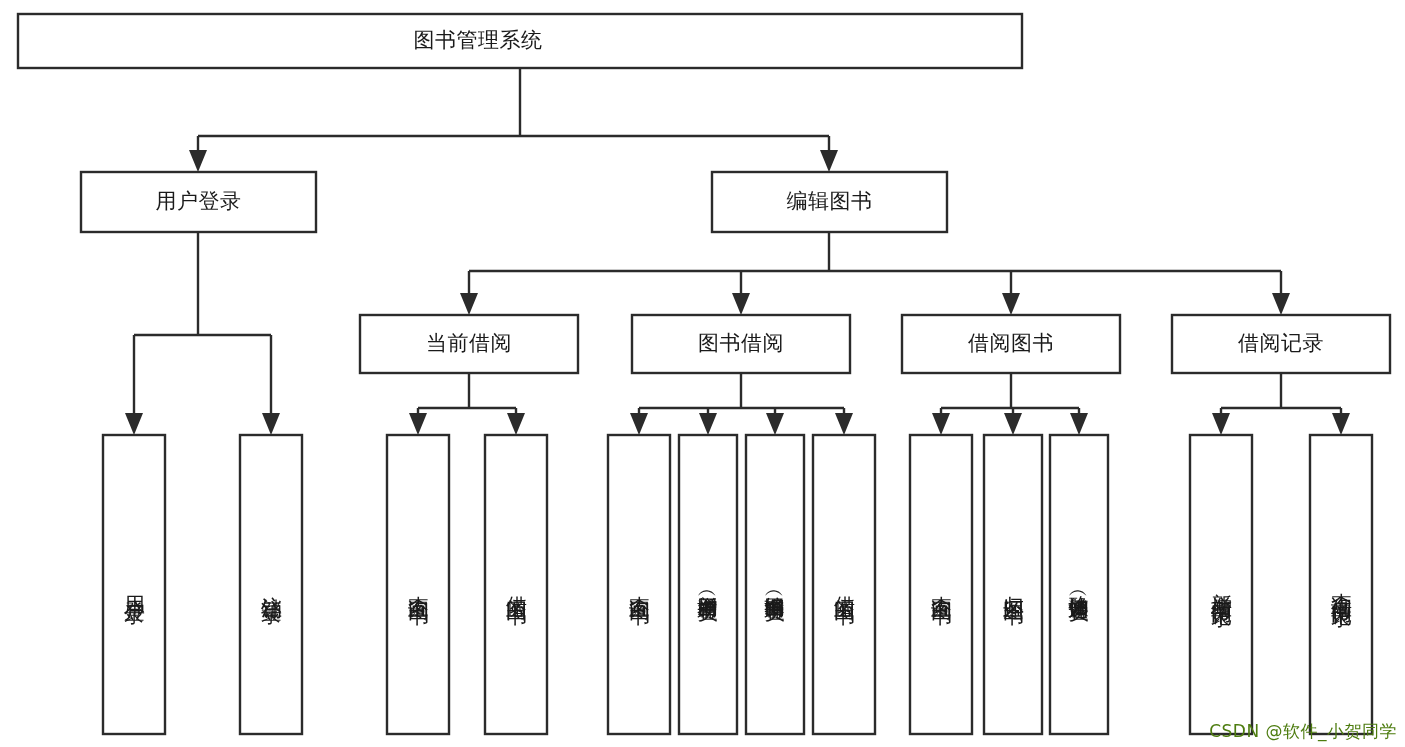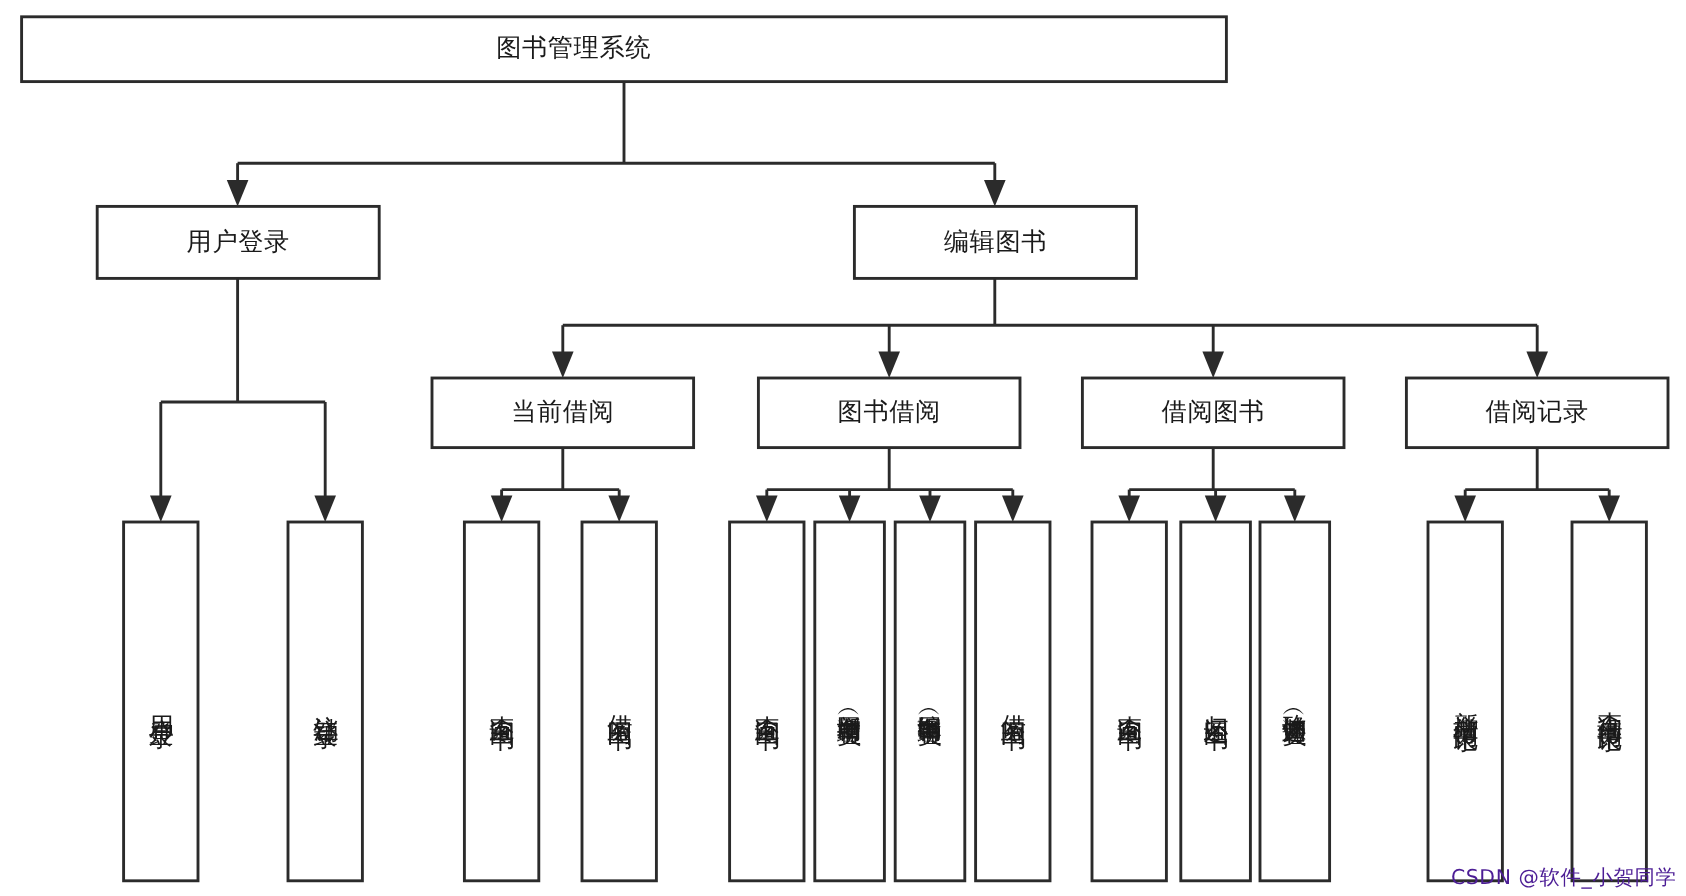--- a/index.html
+++ b/index.html
@@ -60,21 +60,21 @@
     font-size: 21px;
     letter-spacing: 3px;
     line-height: 1.0;
     white-space: nowrap;
   }
   .watermark {
     position: absolute;
     right: 8px;
     bottom: 4px;
     font-size: 17px;
-    color: #4c1d95;
+    color: #4d7c0f;
     font-family: "DejaVu Sans", "Liberation Sans", sans-serif;
     letter-spacing: 0.5px;
     white-space: nowrap;
   }
 </style>
 </head>
 <body>
 
 <div id="canvas">
 

